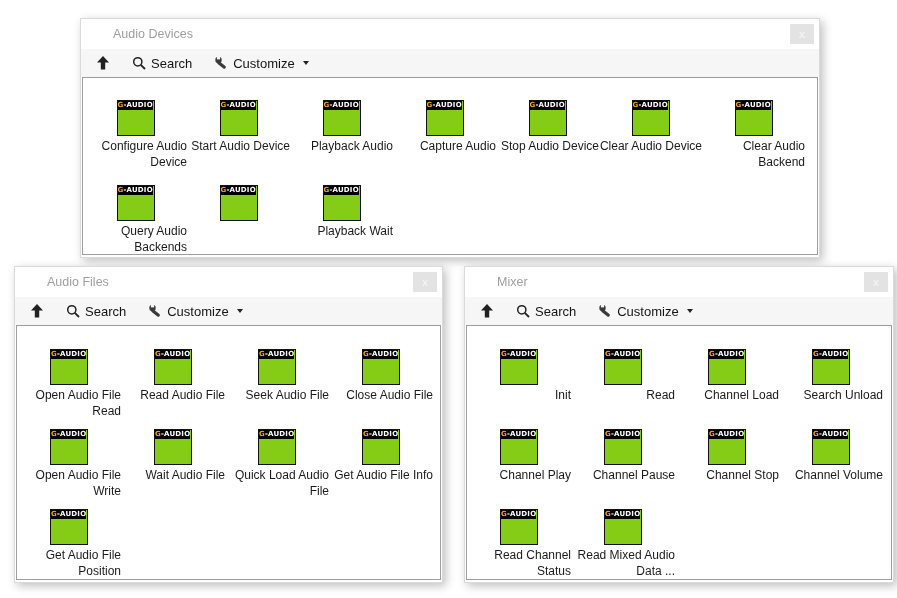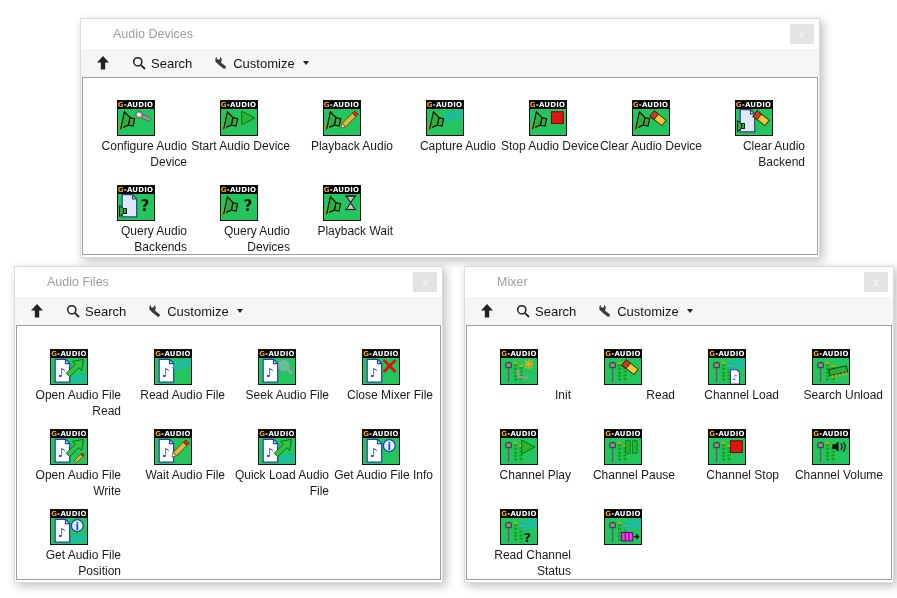--- a/index.html
+++ b/index.html
@@ -52,21 +52,21 @@
     grid-template-columns:repeat(var(--cols),var(--cw));
     grid-auto-rows:var(--rh);
     padding-top:var(--pt);padding-left:var(--pl);
   }
   .g0{--cols:7;--cw:103px;--rh:85px;--pt:22px;--pl:1px;}
   .g1,.g2{--cols:4;--cw:104px;--rh:80px;--pt:23px;--pl:0px;}
 
   .pi{display:flex;flex-direction:column;align-items:center;}
   .picon{
     width:38px;height:36px;box-sizing:border-box;border:1px solid #111;
-    background:#22c55e;display:flex;flex-direction:column;flex:0 0 auto;
+    background:#84cc16;display:flex;flex-direction:row;flex:0 0 auto;
   }
   .banner{
     height:9px;line-height:9px;text-align:center;
     font-size:7px;font-weight:bold;letter-spacing:0.2px;
     font-family:"DejaVu Sans",sans-serif;white-space:nowrap;overflow:hidden;
   }
   .ibody{flex:1;}
   .ibody svg{width:100%;height:100%;display:block;}
   .ibody svg text{font-family:"DejaVu Sans",sans-serif;}
   .plabel{
@@ -269,21 +269,20 @@
               <svg viewBox="0 0 26 19">
                 <g transform="translate(2,2) rotate(12 5 7)">
                   <rect x="6" y="4" width="3.5" height="5.5" fill="#2fae3e" stroke="#000" stroke-width="0.8"></rect>
                   <polygon points="6,4 1.2,0.5 1.2,13 6,9.5" fill="#2fae3e" stroke="#000" stroke-width="0.8"></polygon>
                   <path d="M0.4,10.5 q-1.4,1.3 -0.6,2.8 M2.6,11.5 q-0.9,0.9 -0.4,1.9" fill="none" stroke="#bf9000" stroke-width="0.9"></path>
                 </g>
                 <text x="19.5" y="12" font-size="11" font-weight="bold" fill="#111" text-anchor="middle">?</text>
               </svg>
             </div>
           </div>
-          <div class="plabel">Query Audio Devices</div>
         </div>
         <div class="pi">
           <div class="picon">
             <div class="banner" style="background:#000000;color:#ffffff"><span style="color:#f2a71b">G</span><span>-AUDIO</span></div>
             <div class="ibody">
               <svg viewBox="0 0 26 19">
                 <g transform="translate(2,2) rotate(12 5 7)">
                   <rect x="6" y="4" width="3.5" height="5.5" fill="#2fae3e" stroke="#000" stroke-width="0.8"></rect>
                   <polygon points="6,4 1.2,0.5 1.2,13 6,9.5" fill="#2fae3e" stroke="#000" stroke-width="0.8"></polygon>
                   <path d="M0.4,10.5 q-1.4,1.3 -0.6,2.8 M2.6,11.5 q-0.9,0.9 -0.4,1.9" fill="none" stroke="#bf9000" stroke-width="0.9"></path>
@@ -408,21 +407,21 @@
                   <path d="M7.5,0 v3 h3" fill="none" stroke="#2244aa" stroke-width="0.9"></path>
                   <text x="5" y="12.5" font-size="9" fill="#2233cc" text-anchor="middle">♪</text>
                 </g>
                 <g stroke="#dd1111" stroke-width="2" stroke-linecap="round">
                   <line x1="15.5" y1="2" x2="23" y2="9.5"></line>
                   <line x1="23" y1="2" x2="15.5" y2="9.5"></line>
                 </g>
               </svg>
             </div>
           </div>
-          <div class="plabel">Close Mixer File</div>
+          <div class="plabel">Close Audio File</div>
         </div>
         <div class="pi">
           <div class="picon">
             <div class="banner" style="background:#000000;color:#ffffff"><span style="color:#f2a71b">G</span><span>-AUDIO</span></div>
             <div class="ibody">
               <svg viewBox="0 0 26 19">
                 <g transform="translate(3,1)">
                   <path d="M0,0 h7.5 l3,3 v13.5 h-10.5 z" fill="#fff" stroke="#2244aa" stroke-width="0.9"></path>
                   <path d="M7.5,0 v3 h3" fill="none" stroke="#2244aa" stroke-width="0.9"></path>
                   <text x="5" y="12.5" font-size="9" fill="#2233cc" text-anchor="middle">♪</text>
@@ -795,16 +794,17 @@
                 </g>
                 <g transform="translate(12,10.5)">
                   <rect x="0" y="0" width="8" height="6" fill="#ee3fee" stroke="#7a007a" stroke-width="0.8"></rect>
                   <line x1="2.6" y1="0" x2="2.6" y2="6" stroke="#7a007a" stroke-width="0.8"></line>
                   <line x1="5.3" y1="0" x2="5.3" y2="6" stroke="#7a007a" stroke-width="0.8"></line>
                   <path d="M8.8,3 h3.5 m-1.8,-1.8 l1.8,1.8 -1.8,1.8" fill="none" stroke="#000" stroke-width="0.9"></path>
                 </g>
               </svg>
             </div>
           </div>
+          <div class="plabel">Read Mixed Audio Data ...</div>
         </div>
       </div>
   </div>
 </div>
 
 </body></html>

